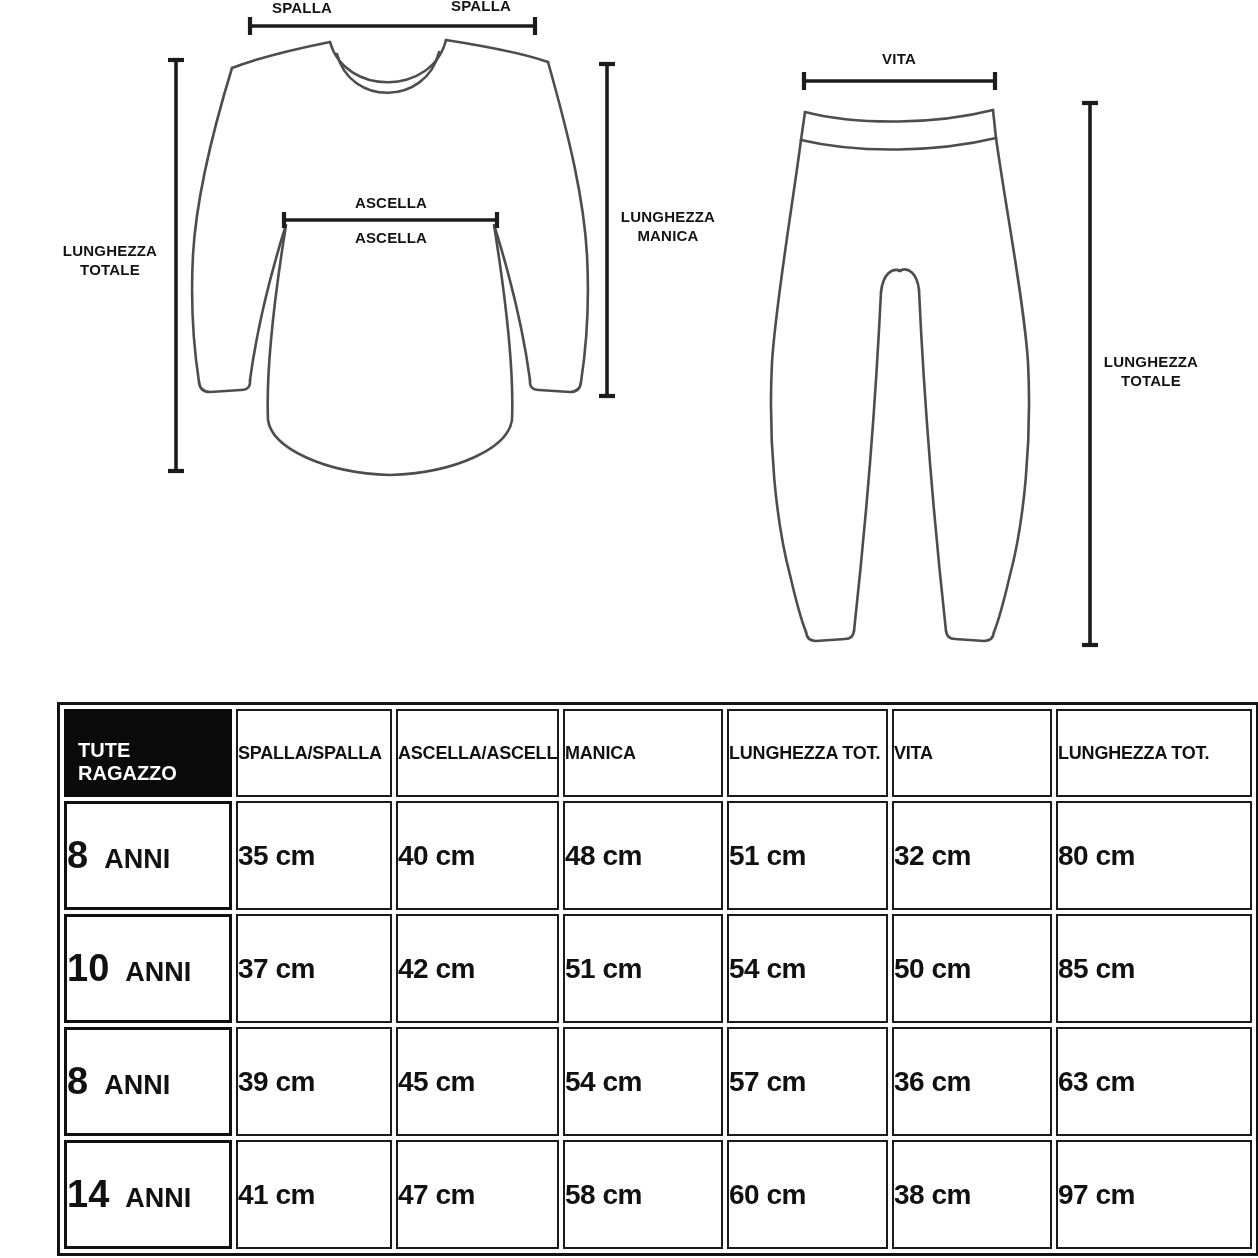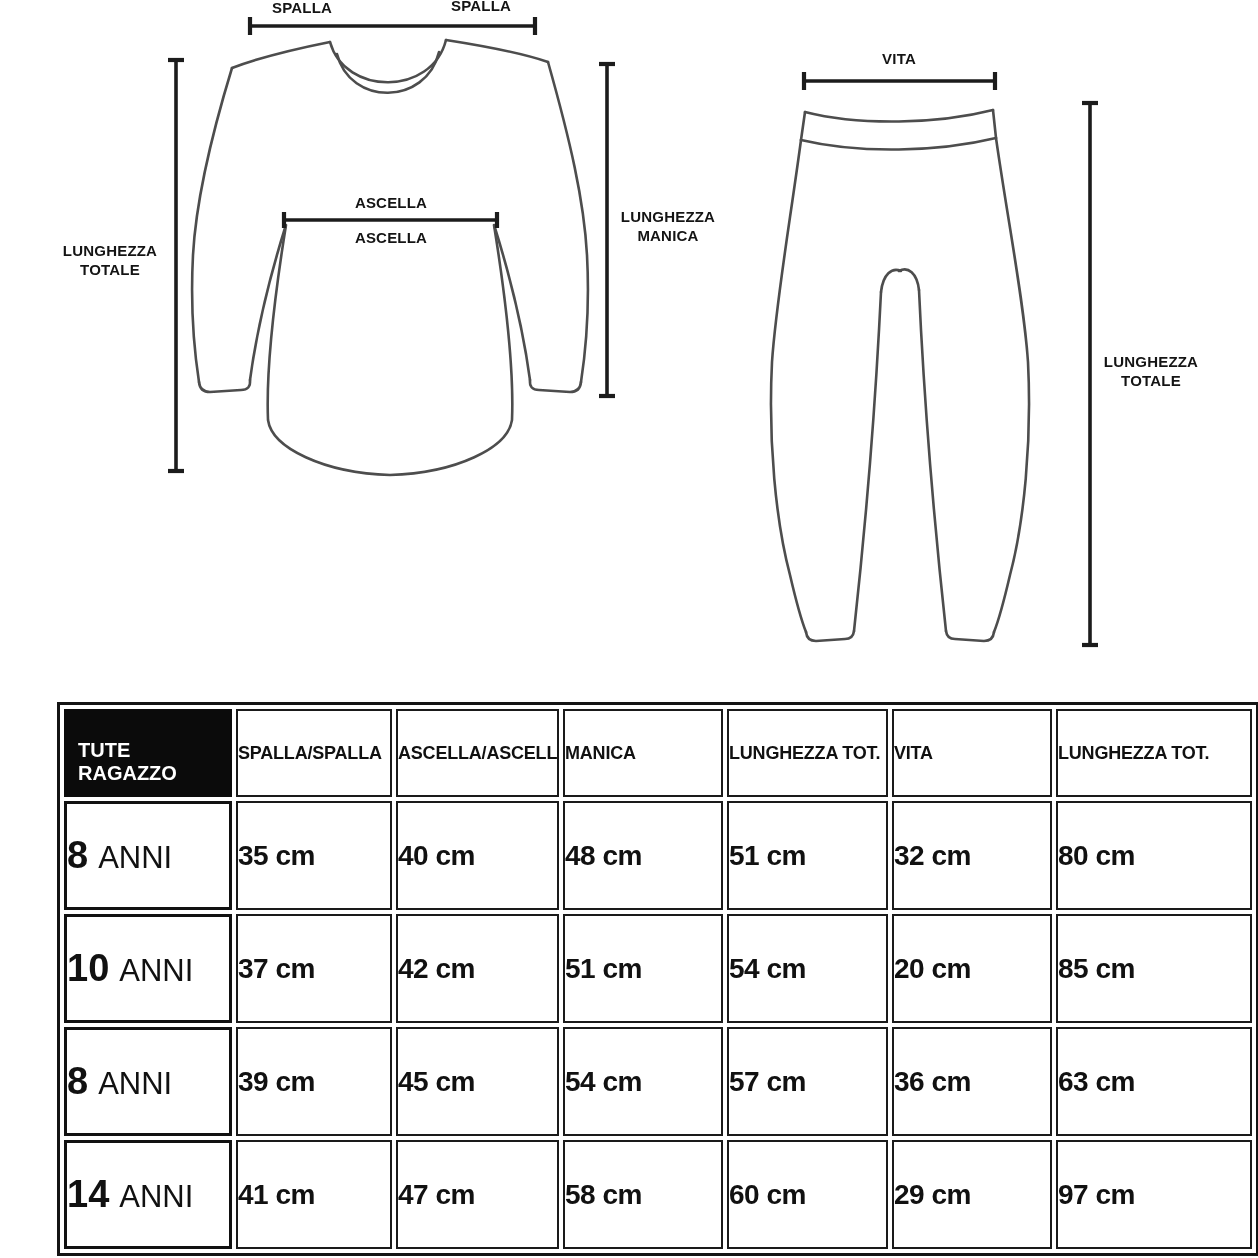--- a/index.html
+++ b/index.html
@@ -41,21 +41,21 @@
   }
   .size-table th { height: 88px; font-size: 18px; font-weight: bold; letter-spacing: -0.2px; color: #111; }
   .size-table th.corner {
     background: #0b0b0b; border-color: #0b0b0b;
     color: #fff; vertical-align: bottom;
     text-align: left; padding: 0 12px 10px 12px;
     font-size: 20px; letter-spacing: 0px;
   }
   .size-table td.size-cell { border-width: 3px; border-color: #111; }
   .size-num  { font-size: 38px; font-weight: bold; color: #111; }
-  .size-unit { font-size: 31px; font-weight: normal; color: #111; margin-left: 10px; }
+  .size-unit { font-size: 27px; font-weight: bold; color: #111; margin-left: 16px; }
   .val { font-size: 28px; font-weight: bold; color: #111; letter-spacing: -0.5px; }
 </style>
 </head>
 <body>
 
 <div class="canvas">
 
   <svg class="diagram-svg" width="1258" height="695" viewBox="0 0 1258 695">
 
     <g>
@@ -177,21 +177,21 @@
         <td><span class="val">80 cm</span></td>
       </tr>
       <tr>
         <td class="size-cell">
           <span class="size-num">10</span><span class="size-unit">ANNI</span>
         </td>
         <td><span class="val">37 cm</span></td>
         <td><span class="val">42 cm</span></td>
         <td><span class="val">51 cm</span></td>
         <td><span class="val">54 cm</span></td>
-        <td><span class="val">20 cm</span></td>
+        <td><span class="val">50 cm</span></td>
         <td><span class="val">85 cm</span></td>
       </tr>
       <tr>
         <td class="size-cell">
           <span class="size-num">8</span><span class="size-unit">ANNI</span>
         </td>
         <td><span class="val">39 cm</span></td>
         <td><span class="val">45 cm</span></td>
         <td><span class="val">54 cm</span></td>
         <td><span class="val">57 cm</span></td>
@@ -199,19 +199,19 @@
         <td><span class="val">63 cm</span></td>
       </tr>
       <tr>
         <td class="size-cell">
           <span class="size-num">14</span><span class="size-unit">ANNI</span>
         </td>
         <td><span class="val">41 cm</span></td>
         <td><span class="val">47 cm</span></td>
         <td><span class="val">58 cm</span></td>
         <td><span class="val">60 cm</span></td>
-        <td><span class="val">29 cm</span></td>
+        <td><span class="val">38 cm</span></td>
         <td><span class="val">97 cm</span></td>
       </tr>
     </tbody>
       </table>
   </div>
 </div>
 
 </body></html>

